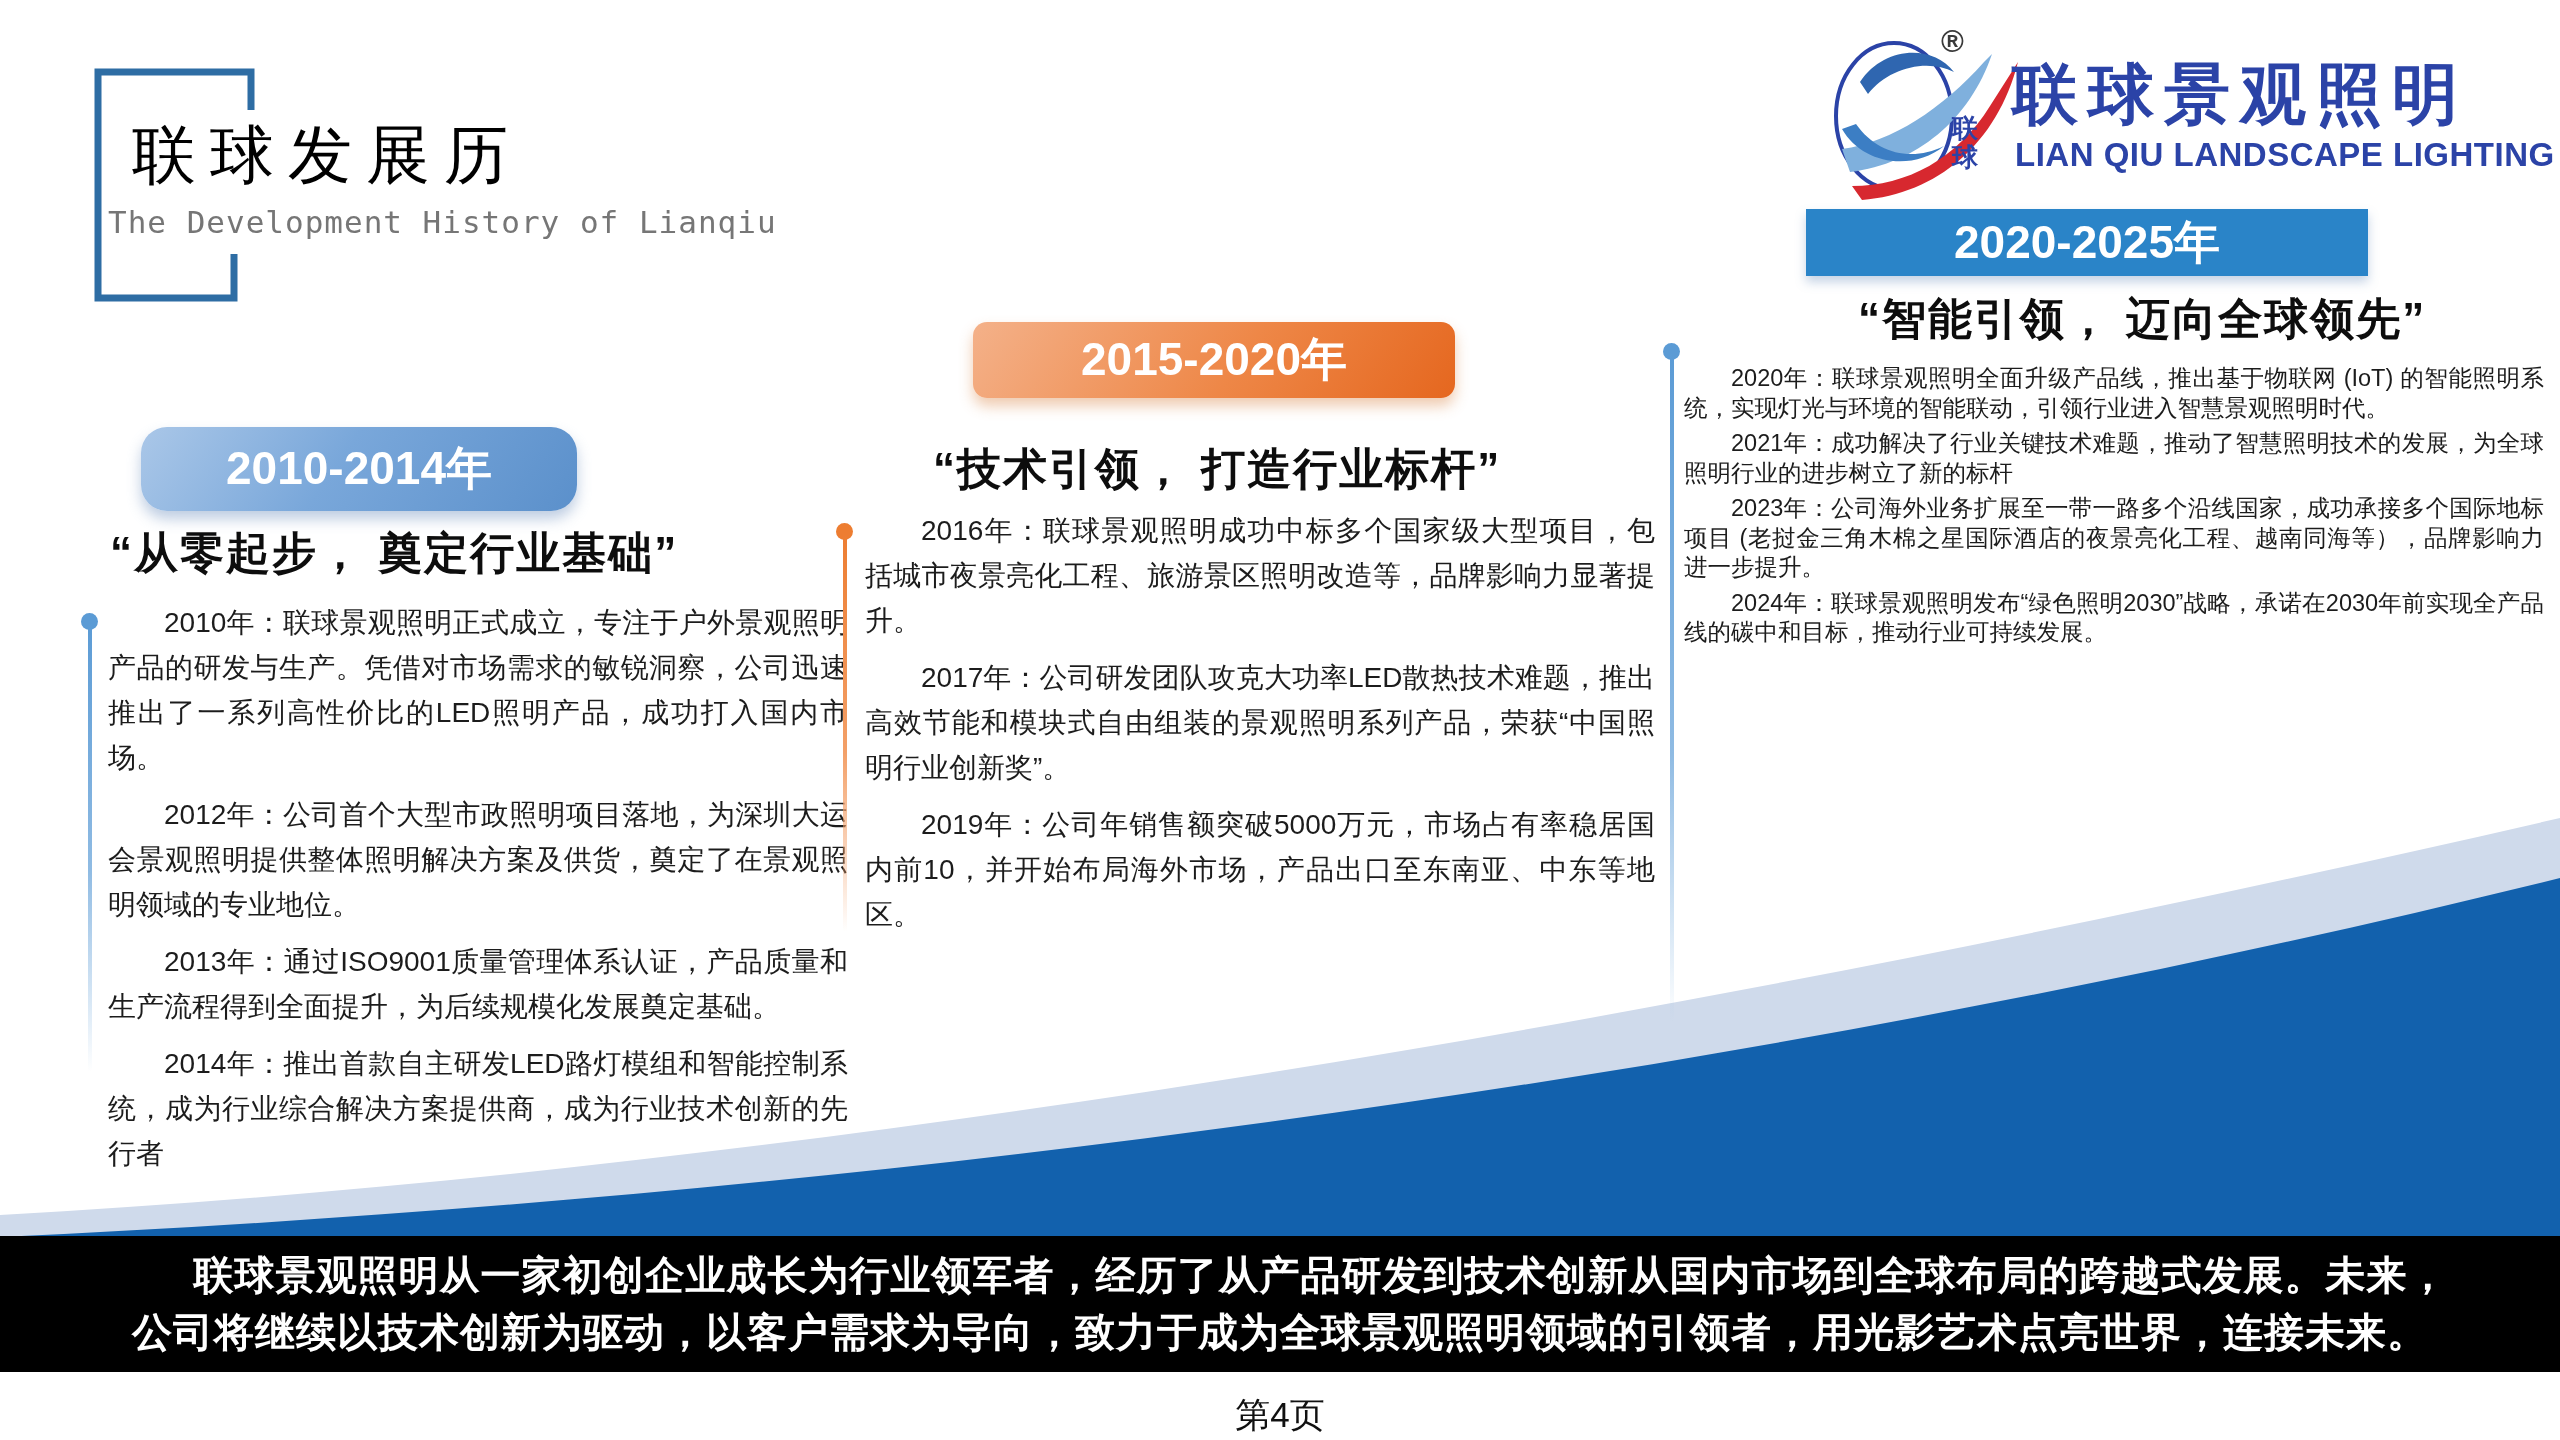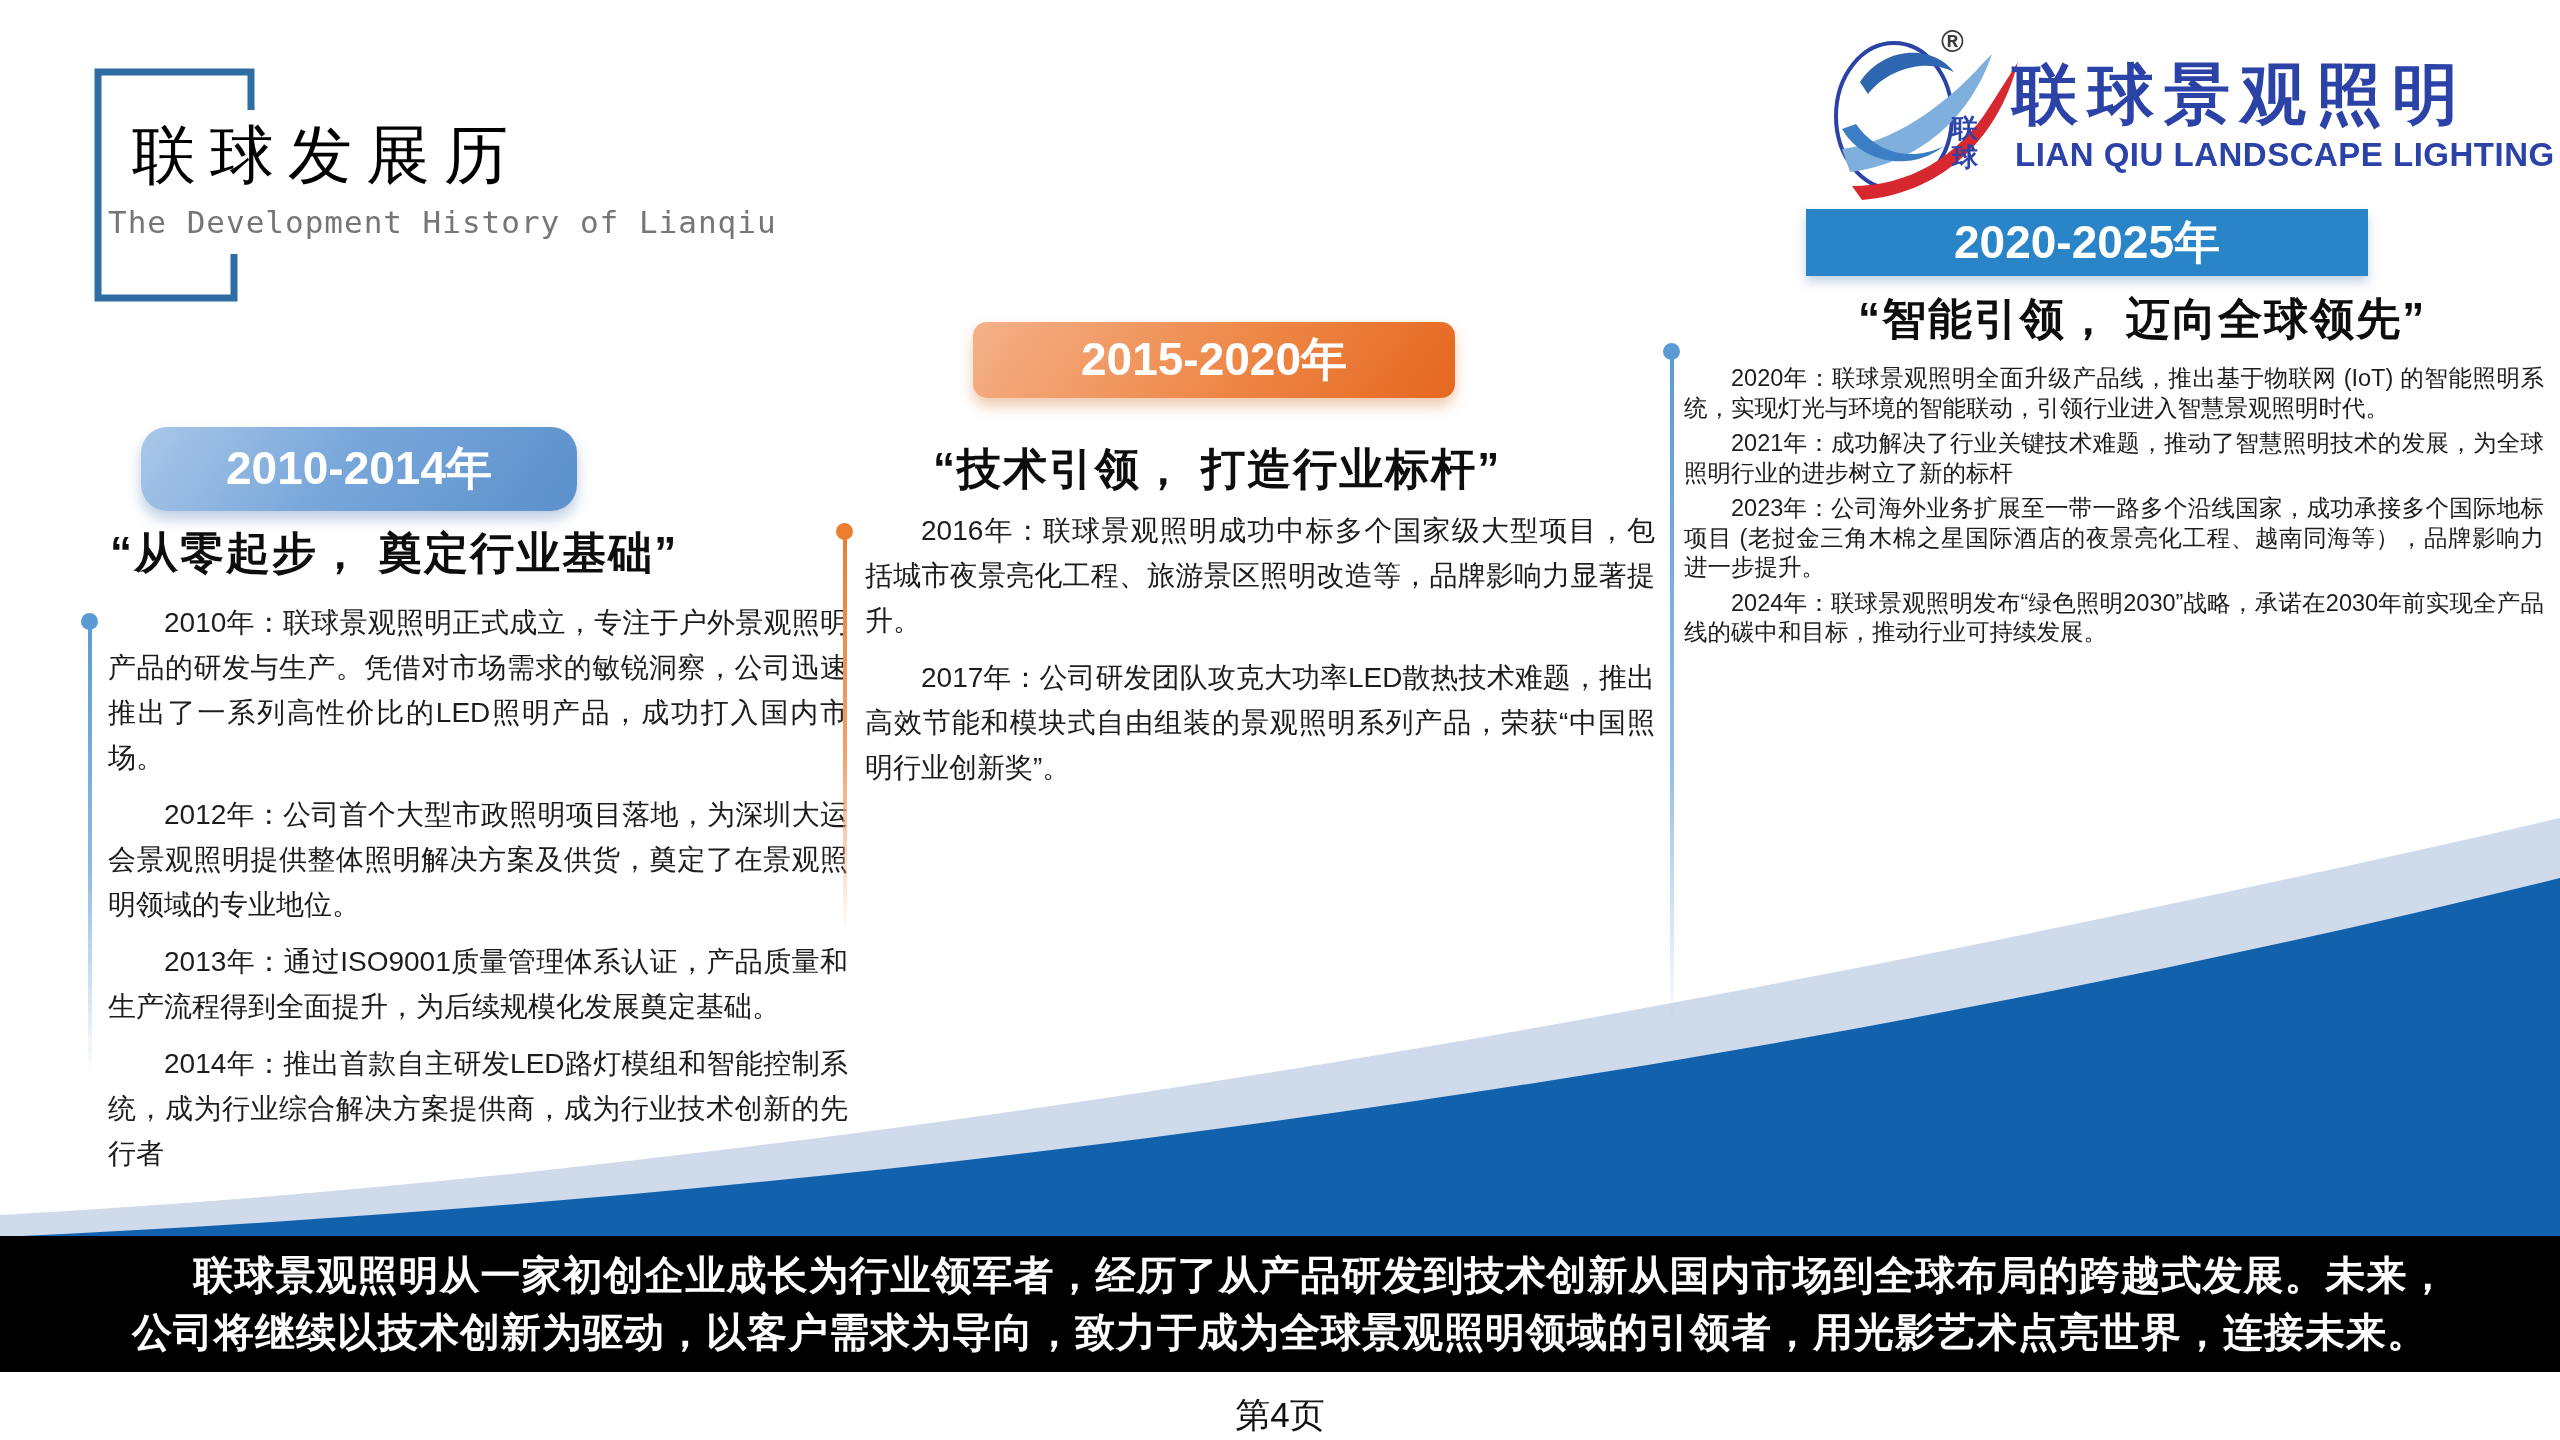--- a/index.html
+++ b/index.html
@@ -133,20 +133,21 @@
     <p>2014年：推出首款自主研发LED路灯模组和智能控制系统，成为行业综合解决方案提供商，成为行业技术创新的先行者</p>
   </div>
 
   <div class="banner banner-2">2015-2020年</div>
   <div class="slogan slogan-2">“技术引领， 打造行业标杆”</div>
   <span class="pin-dot dot-2"></span>
   <span class="pin-line line-2"></span>
   <div class="tl-body body-2">
     <p>2016年：联球景观照明成功中标多个国家级大型项目，包括城市夜景亮化工程、旅游景区照明改造等，品牌影响力显著提升。</p>
     <p>2017年：公司研发团队攻克大功率LED散热技术难题，推出高效节能和模块式自由组装的景观照明系列产品，荣获“中国照明行业创新奖”。</p>
+    <p>2019年：公司年销售额突破5000万元，市场占有率稳居国内前10，并开始布局海外市场，产品出口至东南亚、中东等地区。</p>
   </div>
 
   <div class="banner banner-3">2020-2025年</div>
   <div class="slogan slogan-3">“智能引领， 迈向全球领先”</div>
   <span class="pin-dot dot-3"></span>
   <span class="pin-line line-3"></span>
   <div class="tl-body body-3">
     <p>2020年：联球景观照明全面升级产品线，推出基于物联网 (IoT) 的智能照明系统，实现灯光与环境的智能联动，引领行业进入智慧景观照明时代。</p>
     <p>2021年：成功解决了行业关键技术难题，推动了智慧照明技术的发展，为全球照明行业的进步树立了新的标杆</p>
     <p>2023年：公司海外业务扩展至一带一路多个沿线国家，成功承接多个国际地标项目 (老挝金三角木棉之星国际酒店的夜景亮化工程、越南同海等），品牌影响力进一步提升。</p>

